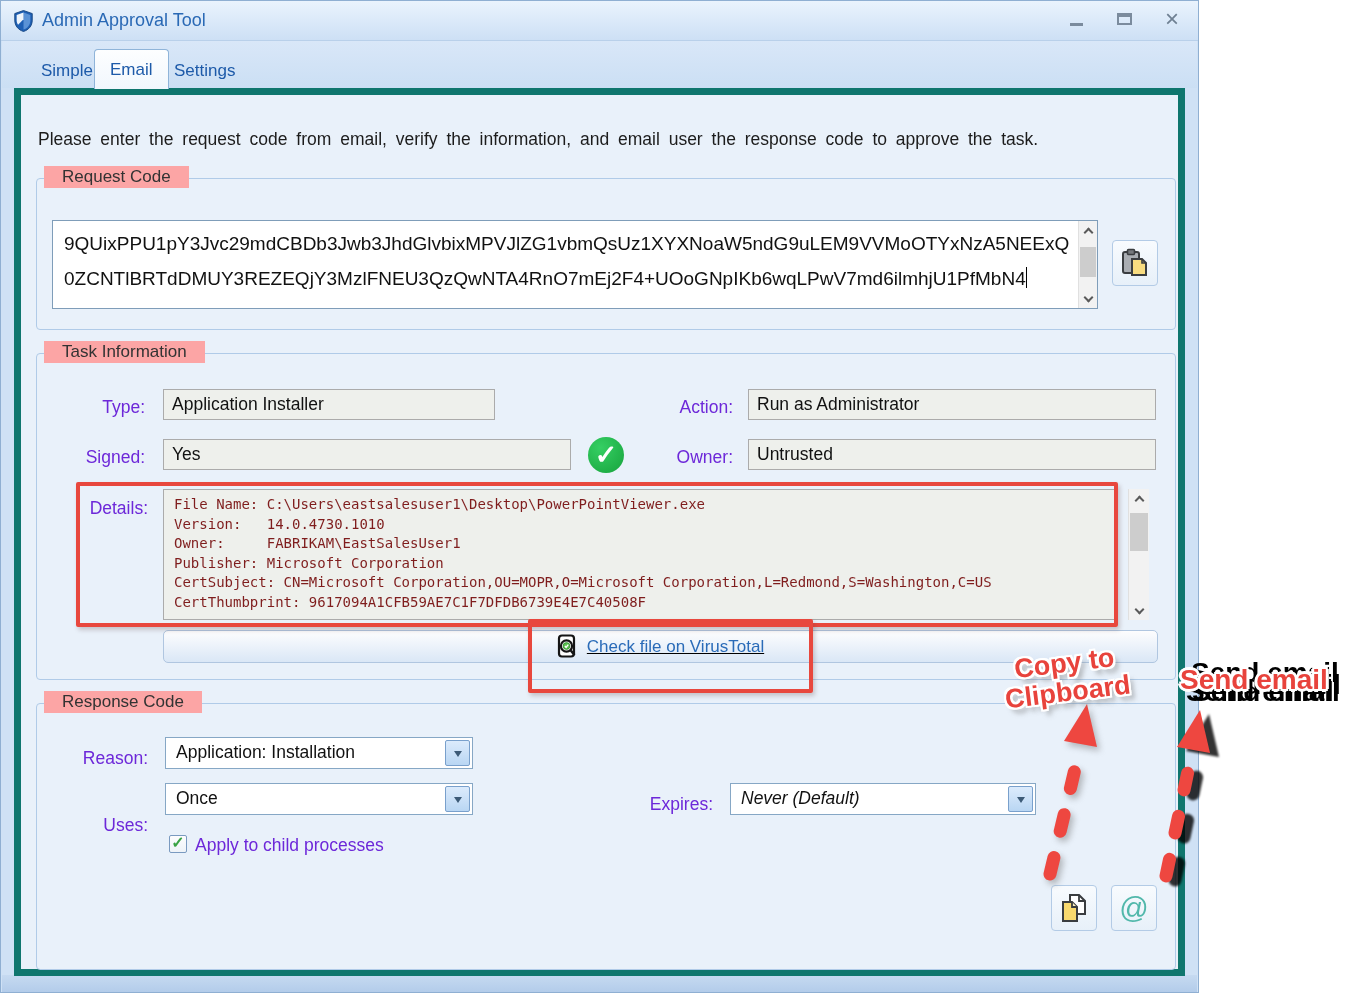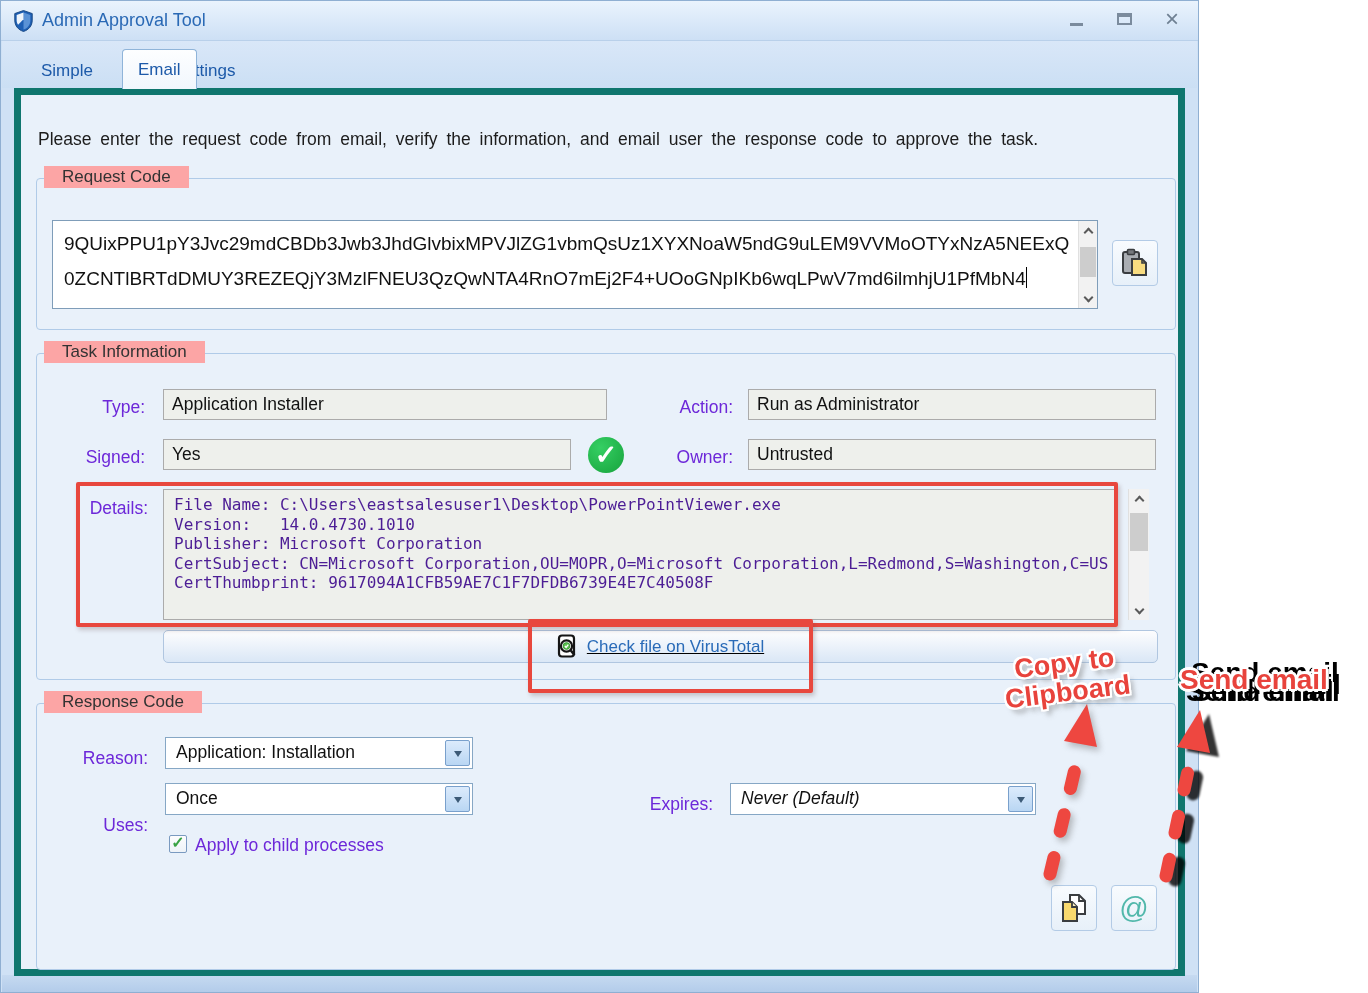--- a/index.html
+++ b/index.html
@@ -19,21 +19,21 @@
   .wc-max i { display:block; width:15px; height:12px; border:2px solid #7b8b9d; border-top-width:4px; background:transparent; }
   .wc-close { color:#6f8093; font-size:24px; line-height:20px; }
 
   
   .tabstrip { position:absolute; left:1px; right:1px; top:40px; height:47px;
               background:linear-gradient(#d9e7f8,#cbdff4); }
   .tab { position:absolute; bottom:0; height:35px; display:flex; align-items:center;
          padding:0 15px; color:#1d5aa9; font-size:17px; }
   .tab.active { height:40px; background:linear-gradient(#fdfeff,#f1f7fd);
                 border:1px solid #8fb4d9; border-bottom:none; border-radius:4px 4px 0 0;
-                margin-bottom:-1px; z-index:3;margin-left:28px; }
+                margin-bottom:-1px; z-index:3; }
 
   
   .panel { position:absolute; left:13px; top:87px; width:1171px; height:888px;
            background:#e9f1fa; border:7px solid #0f766e; z-index:1; }
   .win-bottom { position:absolute; left:1px; right:1px; bottom:0; height:17px;
                 background:linear-gradient(#c6daf1,#b3ccea); }
 
   .instruction { position:absolute; left:17px; top:34px; width:1100px;
                  font-size:17.5px; color:#1c1c1c; word-spacing:4px; }
 
@@ -44,22 +44,22 @@
 
   
   .codebox { position:absolute; background:#ffffff; border:1px solid #7f9db9; overflow:hidden; }
   .codebox .code-line { white-space:pre; font-size:19px; color:#111; }
   .caret { display:inline-block; width:1.5px; height:21px; background:#000; vertical-align:-3px; }
 
   .ro-input { position:absolute; background:#eef0ec; border:1px solid #ababab;
               font-size:17.5px; color:#111; display:flex; align-items:center; padding-left:8px; }
 
   .details-box { position:absolute; background:#eef0ec; border:1px solid #ababab;
-                 font-family:"DejaVu Sans Mono", monospace; font-size:16px; line-height:19.5px;
-                 color:#4c1d95; padding:5px 0 0 10px; overflow:hidden; }
+                 font-family:"DejaVu Sans Mono", monospace; font-size:14px; line-height:19.5px;
+                 color:#7f1d1d; padding:5px 0 0 10px; overflow:hidden; }
   .details-box div { white-space:pre; }
 
   .field-label { position:absolute; font-size:17.5px; color:#6d28d9; text-align:right; }
 
   
   .vscroll { position:absolute; width:19px; background:#f2f2f2; border-left:1px solid #e0e0e0; }
   .sb-btn { position:absolute; left:0; right:0; height:18px; display:flex; align-items:center; justify-content:center; background:#f2f2f2; }
   .sb-btn.up { top:0; } .sb-btn.down { bottom:0; }
   .chev { display:block; width:7px; height:7px; border-left:2px solid #5a5a5a; border-top:2px solid #5a5a5a; }
   .chev.up { transform:rotate(45deg); margin-top:4px; }
@@ -170,38 +170,39 @@
           <path d="M23 12 v4 h4" fill="none" stroke="#3a3d40" stroke-width="1.6"></path>
         </svg>
       </span>
     </div>
 
     <div class="groupbox" style="left:15px; top:258px; width:1140px; height:327px;">
       <span class="group-label">Task Information</span>
     </div>
 
     <div class="field-label" style="left:34px; top:302px; width:90px;">Type:</div>
-    <div class="ro-input" style="left:142px; top:294px; width:444px; height:31px;">Application Installer</div>
+    <div class="ro-input" style="left:142px; top:294px; width:332px; height:31px;">Application Installer</div>
 
     <div class="field-label" style="left:602px; top:302px; width:110px;">Action:</div>
     <div class="ro-input" style="left:727px; top:294px; width:408px; height:31px;">Run as Administrator</div>
 
     <div class="field-label" style="left:34px; top:352px; width:90px;">Signed:</div>
     <div class="ro-input" style="left:142px; top:344px; width:408px; height:31px;">Yes</div>
     <div class="ok-circle" style="left:567px; top:342px;">
         <span>✓</span>
       </div>
 
     <div class="field-label" style="left:602px; top:352px; width:110px;">Owner:</div>
     <div class="ro-input" style="left:727px; top:344px; width:408px; height:31px;">Untrusted</div>
 
     <div class="field-label" style="left:34px; top:403px; width:93px;">Details:</div>
     <div class="details-box" style="left:142px; top:394px; width:955px; height:131px;">
       <div>File Name: C:\Users\eastsalesuser1\Desktop\PowerPointViewer.exe</div>
       <div>Version:   14.0.4730.1010</div>
+      <div>Owner:     FABRIKAM\EastSalesUser1</div>
       <div>Publisher: Microsoft Corporation</div>
       <div>CertSubject: CN=Microsoft Corporation,OU=MOPR,O=Microsoft Corporation,L=Redmond,S=Washington,C=US</div>
       <div>CertThumbprint: 9617094A1CFB59AE7C1F7DFDB6739E4E7C40508F</div>
     </div>
     <div class="vscroll" style="left:1107px; top:394px; width:21px; height:131px;">
       <span class="sb-btn up">
           <span class="chev up"></span>
         </span>
       <span class="sb-thumb" style="top:24px; height:38px;"></span>
       <span class="sb-btn down">

